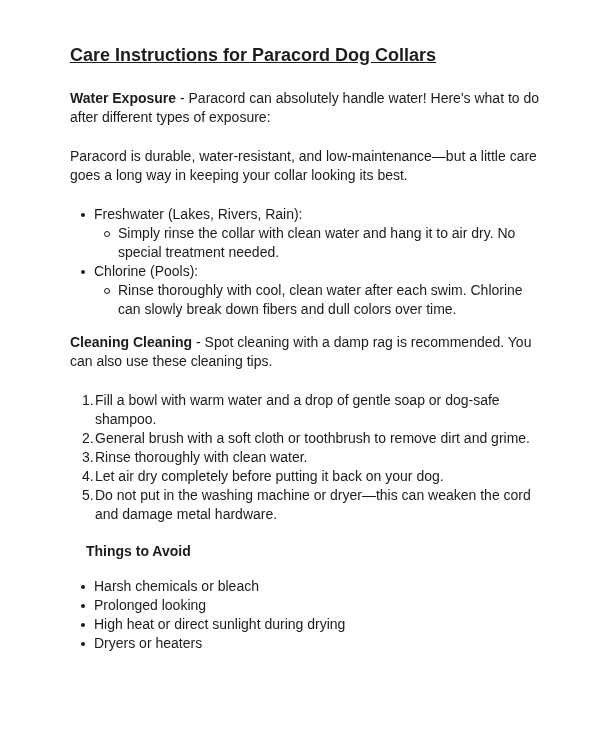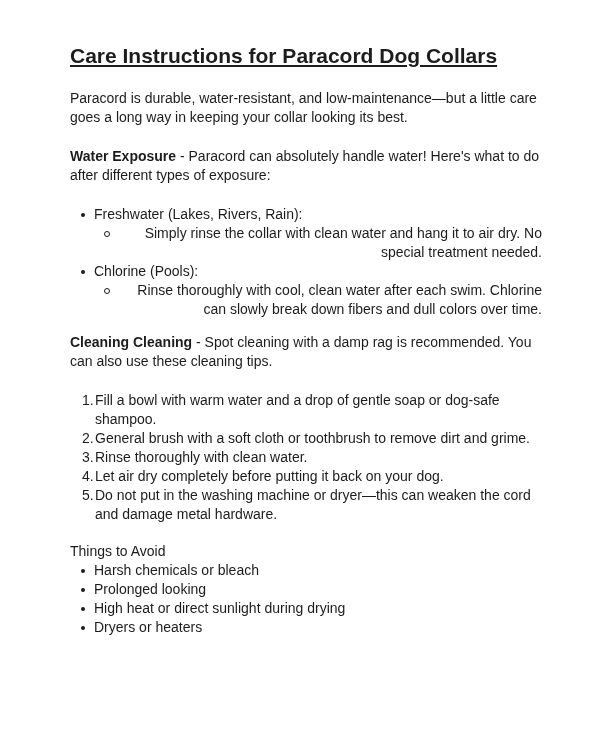--- a/index.html
+++ b/index.html
@@ -9,76 +9,76 @@
     box-sizing: border-box;
     padding: 46px 58px 0 70px;
     background: #ffffff;
     color: #1d1c1d;
     font-family: "Liberation Sans", "DejaVu Sans", sans-serif;
     font-size: 14px;
     line-height: 19px;
     overflow: hidden;
   }
   .doc-title {
-    font-size: 21px;
+    font-size: 18px;
     font-weight: bold;
     text-decoration: underline;
     margin: 0 0 24px 0;
   }
   .para { margin: 0 0 20px 0; }
   .bold-lead { font-weight: bold; }
 
   
   ul.l1 { list-style: none; margin: 0 0 14px 0; padding: 0 0 0 10px; }
   ul.l1 > li { position: relative; padding-left: 14px; }
   ul.l1 > li::before {
     content: "";
     position: absolute;
     left: 1px; top: 8px;
     width: 4px; height: 4px;
     border-radius: 50%;
     background: #1d1c1d;
   }
-  ul.l2 { list-style: none; margin: 0; padding: 0 0 0 10px; text-align: right; }
+  ul.l2 { list-style: none; margin: 0; padding: 0 0 0 10px; }
   ul.l2 > li { position: relative; padding-left: 14px; }
   ul.l2 > li::before {
     content: "";
     position: absolute;
     left: 0px; top: 7px;
     width: 4px; height: 4px;
     border-radius: 50%;
     background: #ffffff;
     border: 1px solid #1d1c1d;
   }
 
   
   ol.steps { list-style: none; counter-reset: step; margin: 0 0 18px 0; padding: 0 0 0 12px; }
   ol.steps > li { position: relative; padding-left: 13px; counter-increment: step; }
   ol.steps > li::before {
     content: counter(step) ".";
     position: absolute;
     left: 0; top: 0;
   }
 
-  .subhead { font-weight: normal; margin: 0; }
+  .subhead { font-weight: bold; margin: 16px; }
   ul.avoid { margin-bottom: 0; }
 </style>
 </head>
 <body>
 
 <div class="page">
 
   <h1 class="doc-title">Care Instructions for Paracord Dog Collars</h1>
 
-  <p class="para">Paracord is durable, water-resistant, and low-maintenance—but a little care goes a long way in keeping your collar looking its best.</p>
-
   <p class="para">
     <span class="bold-lead">Water Exposure</span>
     <span>- Paracord can absolutely handle water! Here's what to do after different types of exposure:</span>
   </p>
+
+  <p class="para">Paracord is durable, water-resistant, and low-maintenance—but a little care goes a long way in keeping your collar looking its best.</p>
 
   <ul class="l1">
     <li>
       <span>Freshwater (Lakes, Rivers, Rain):</span>
       <ul class="l2">
         <li>Simply rinse the collar with clean water and hang it to air dry. No special treatment needed.</li>
       </ul>
     </li>
     <li>
       <span>Chlorine (Pools):</span>

